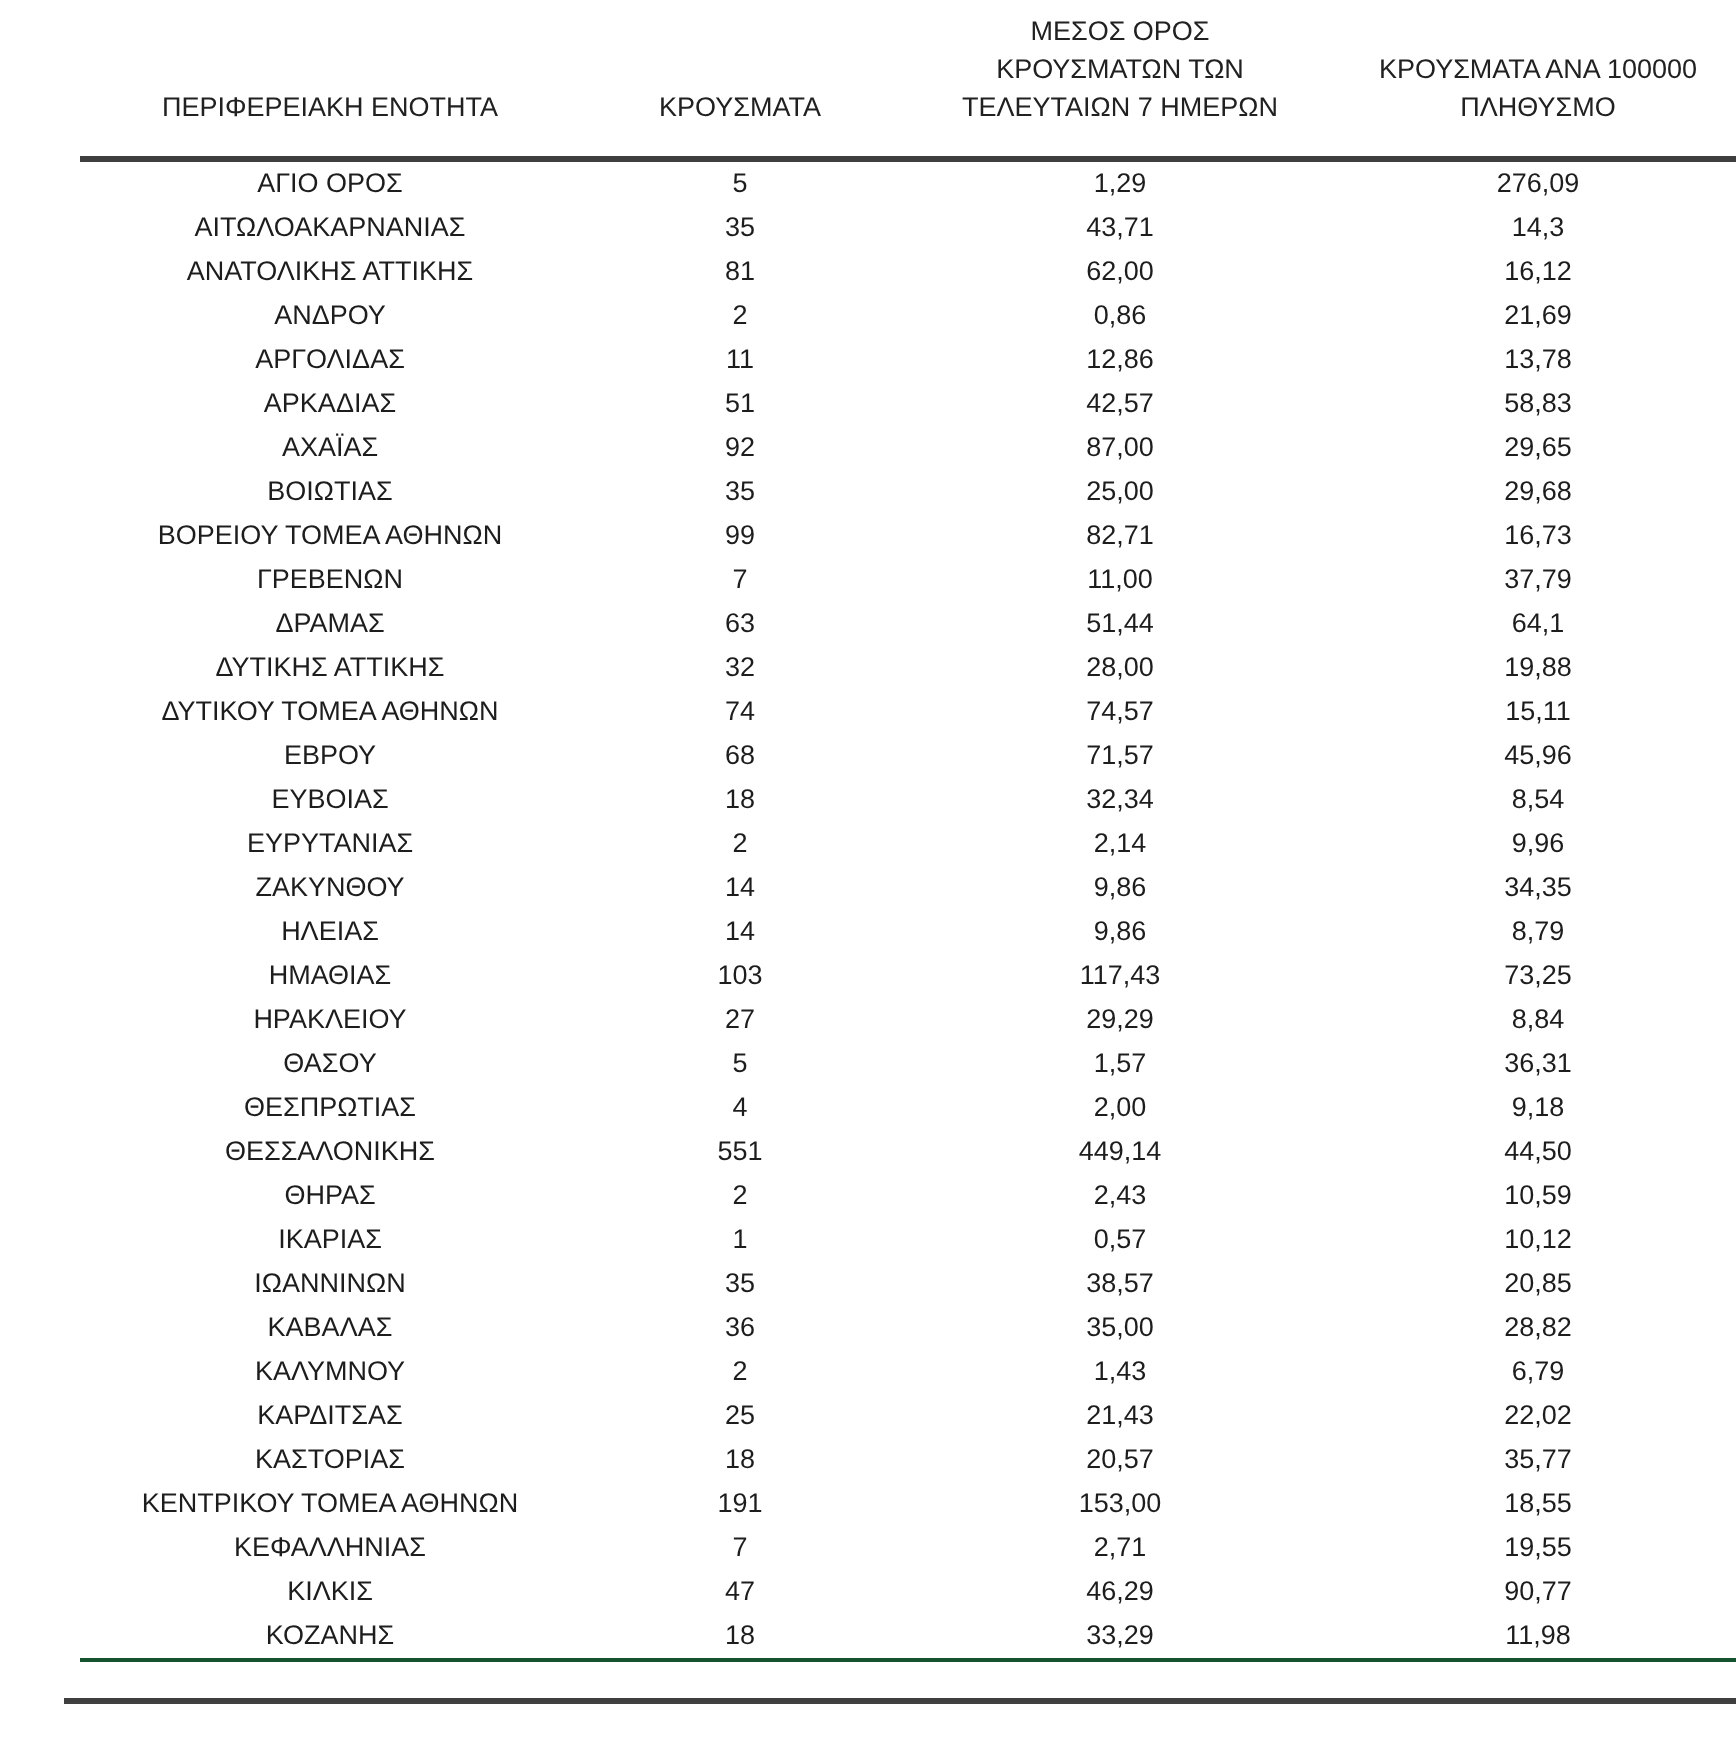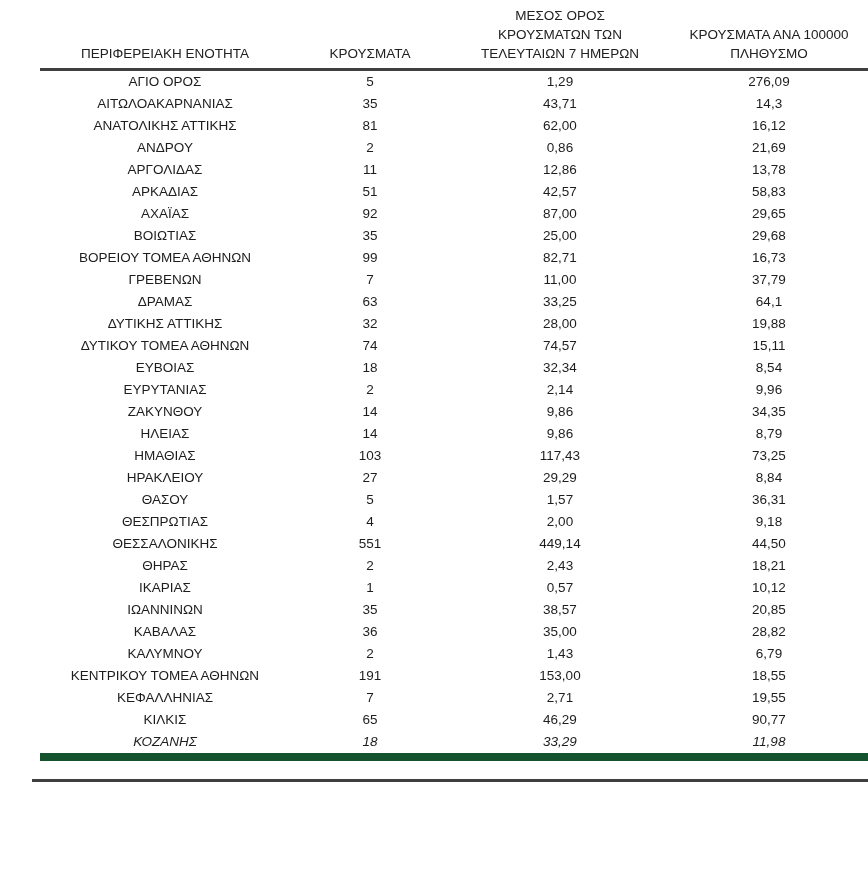--- a/index.html
+++ b/index.html
@@ -28,40 +28,39 @@
     width: 828px;
   }
   .cases-table th,
   .cases-table td {
     text-align: center;
     font-weight: normal;
     padding: 0;
   }
   .cases-table thead th {
     vertical-align: bottom;
-    padding-bottom: 5px;
+    padding-bottom: 15px;
     border-bottom: 3px solid #3f3f3f;
     font-size: 13.5px;
     line-height: 19px;
     color: #212121;
   }
   .cases-table thead th .hline {
     display: block;
   }
   .cases-table tbody td {
     font-size: 13.5px;
     height: 22px;
     line-height: 22px;
     white-space: nowrap;
     overflow: hidden;
     color: #1d1d1d;
   }
   .cases-table tbody tr:last-child td {
-    border-bottom: 8px solid #14532d;
-    font-style: italic;
+    border-bottom: 2px solid #14532d;
   }
   .bottom-rule {
     margin-left: 32px;
     margin-top: 18px;
     width: 836px;
     height: 0;
     border-top: 3px solid #3f3f3f;
   }
 </style>
 </head>
@@ -152,36 +151,42 @@
         </tr>
         <tr>
           <td>ΓΡΕΒΕΝΩΝ</td>
           <td>7</td>
           <td>11,00</td>
           <td>37,79</td>
         </tr>
         <tr>
           <td>ΔΡΑΜΑΣ</td>
           <td>63</td>
-          <td>33,25</td>
+          <td>51,44</td>
           <td>64,1</td>
         </tr>
         <tr>
           <td>ΔΥΤΙΚΗΣ ΑΤΤΙΚΗΣ</td>
           <td>32</td>
           <td>28,00</td>
           <td>19,88</td>
         </tr>
         <tr>
           <td>ΔΥΤΙΚΟΥ ΤΟΜΕΑ ΑΘΗΝΩΝ</td>
           <td>74</td>
           <td>74,57</td>
           <td>15,11</td>
         </tr>
         <tr>
+          <td>ΕΒΡΟΥ</td>
+          <td>68</td>
+          <td>71,57</td>
+          <td>45,96</td>
+        </tr>
+        <tr>
           <td>ΕΥΒΟΙΑΣ</td>
           <td>18</td>
           <td>32,34</td>
           <td>8,54</td>
         </tr>
         <tr>
           <td>ΕΥΡΥΤΑΝΙΑΣ</td>
           <td>2</td>
           <td>2,14</td>
           <td>9,96</td>
@@ -225,21 +230,21 @@
         <tr>
           <td>ΘΕΣΣΑΛΟΝΙΚΗΣ</td>
           <td>551</td>
           <td>449,14</td>
           <td>44,50</td>
         </tr>
         <tr>
           <td>ΘΗΡΑΣ</td>
           <td>2</td>
           <td>2,43</td>
-          <td>18,21</td>
+          <td>10,59</td>
         </tr>
         <tr>
           <td>ΙΚΑΡΙΑΣ</td>
           <td>1</td>
           <td>0,57</td>
           <td>10,12</td>
         </tr>
         <tr>
           <td>ΙΩΑΝΝΙΝΩΝ</td>
           <td>35</td>
@@ -252,34 +257,46 @@
           <td>35,00</td>
           <td>28,82</td>
         </tr>
         <tr>
           <td>ΚΑΛΥΜΝΟΥ</td>
           <td>2</td>
           <td>1,43</td>
           <td>6,79</td>
         </tr>
         <tr>
+          <td>ΚΑΡΔΙΤΣΑΣ</td>
+          <td>25</td>
+          <td>21,43</td>
+          <td>22,02</td>
+        </tr>
+        <tr>
+          <td>ΚΑΣΤΟΡΙΑΣ</td>
+          <td>18</td>
+          <td>20,57</td>
+          <td>35,77</td>
+        </tr>
+        <tr>
           <td>ΚΕΝΤΡΙΚΟΥ ΤΟΜΕΑ ΑΘΗΝΩΝ</td>
           <td>191</td>
           <td>153,00</td>
           <td>18,55</td>
         </tr>
         <tr>
           <td>ΚΕΦΑΛΛΗΝΙΑΣ</td>
           <td>7</td>
           <td>2,71</td>
           <td>19,55</td>
         </tr>
         <tr>
           <td>ΚΙΛΚΙΣ</td>
-          <td>65</td>
+          <td>47</td>
           <td>46,29</td>
           <td>90,77</td>
         </tr>
         <tr>
           <td>ΚΟΖΑΝΗΣ</td>
           <td>18</td>
           <td>33,29</td>
           <td>11,98</td>
         </tr>
       </tbody>

